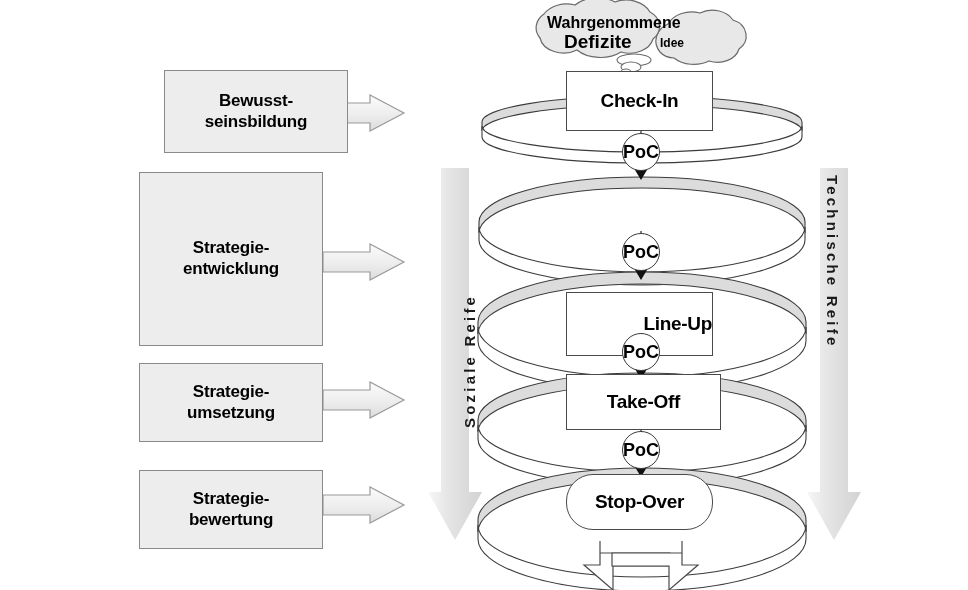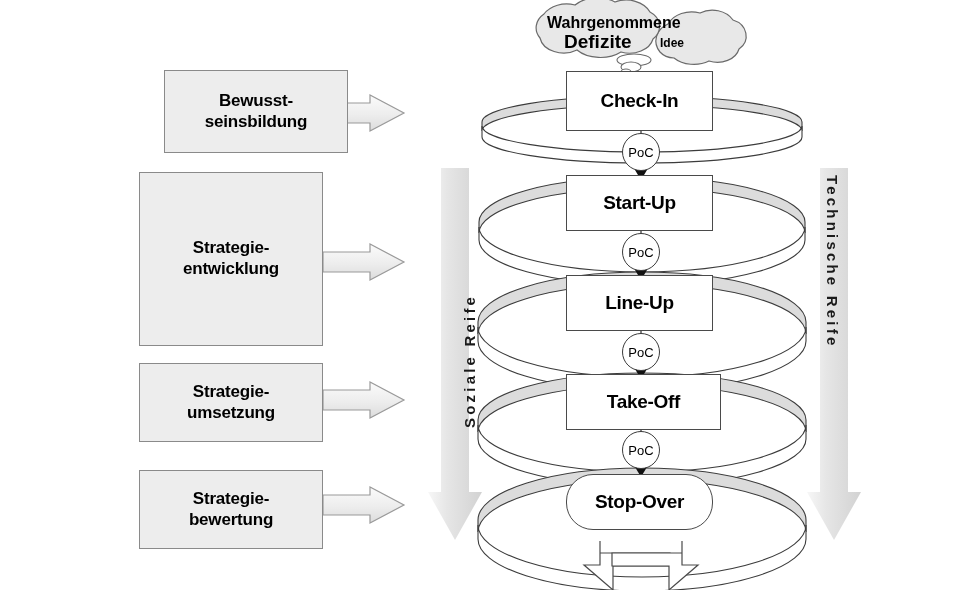--- a/index.html
+++ b/index.html
@@ -65,22 +65,22 @@
     position: absolute;
     box-sizing: border-box;
     width: 38px;
     height: 38px;
     border-radius: 50%;
     background: #ffffff;
     border: 1px solid #3a3a3a;
     display: flex;
     align-items: center;
     justify-content: center;
-    font-weight: normal;
-    font-size: 13px;
+    font-weight: bold;
+    font-size: 18px;
     color: #000000;
     z-index: 8;
   }
 
   
   .cloud-text {
     position: absolute;
     font-weight: bold;
     color: #000000;
     z-index: 9;
@@ -274,25 +274,22 @@
 
   <div class="phase-box" style="left:139px; top:470px; width:184px; height:79px;">
     <span class="phase-label">Strategie-
 bewertung</span>
   </div>
 
   <div class="stage-box" style="left:566px; top:71px; width:147px; height:60px;">
     <span>Check-In</span>
   </div>
 
-  <div class="stage-box" style="left:566px; top:175px; width:147px; height:56px;">
-    <span>Start-Up</span>
-  </div>
-
-  <div class="stage-box" style="left:566px; top:275px; width:147px; height:56px;">
+
+  <div class="stage-box" style="left:566px; top:292px; width:147px; height:64px;justify-content:flex-end;">
     <span>Line-Up</span>
   </div>
 
   <div class="stage-box" style="left:566px; top:374px; width:155px; height:56px;">
     <span>Take-Off</span>
   </div>
 
   <div class="stage-box" style="left:566px; top:474px; width:147px; height:56px;border-radius:27px;">
     <span>Stop-Over</span>
   </div>

